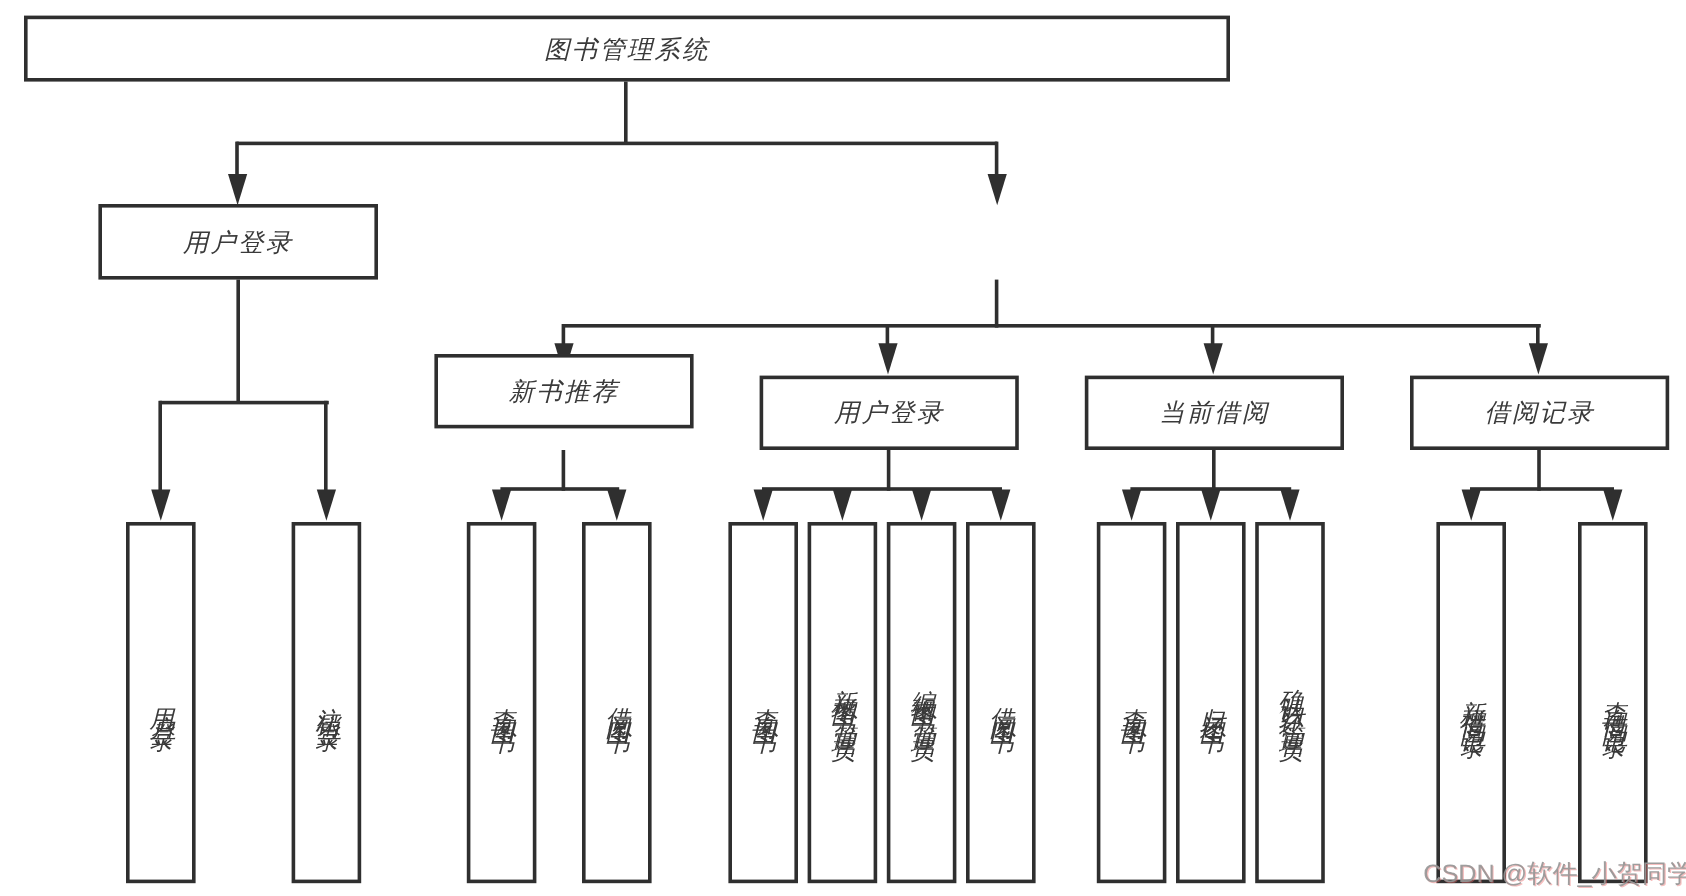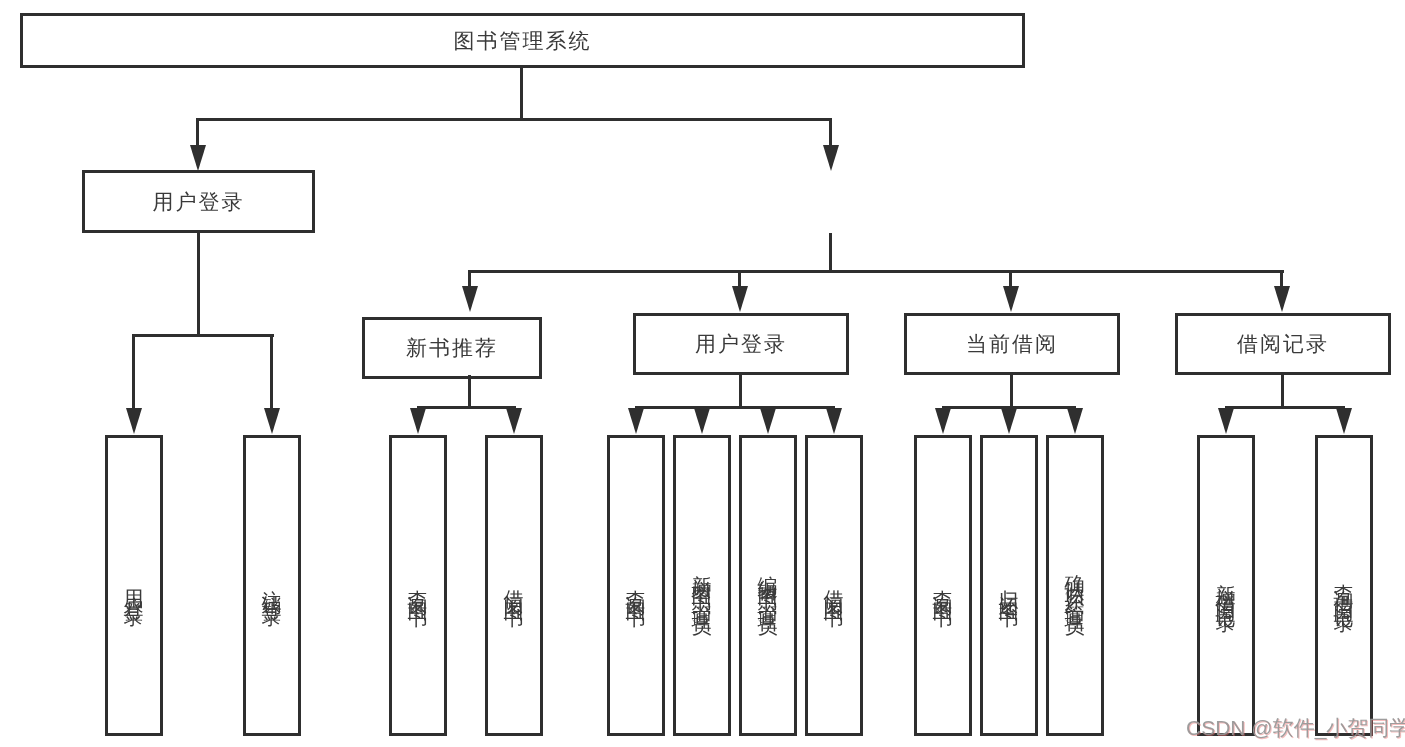--- a/index.html
+++ b/index.html
@@ -2,21 +2,21 @@
 <html><head>
 <meta charset="utf-8">
 <style>
   html,body{margin:0;padding:0;background:#ffffff;}
   .stage{
     position:relative;width:1405px;height:747px;background:#ffffff;overflow:hidden;
     font-family:"Liberation Sans", sans-serif;
   }
   .box{
     position:absolute;background:#ffffff;border:3px solid #2f2f2f;
-    display:flex;align-items:center;justify-content:center;box-sizing:border-box;
+    display:flex;align-items:center;justify-content:center;box-sizing:border-box;font-style:italic;
   }
   .h .lbl{
     font-size:21px;color:#3a3a3a;letter-spacing:2px;white-space:nowrap;
   }
   .v .lbl{
     writing-mode:vertical-rl;text-orientation:mixed;
     font-size:20px;color:#3a3a3a;letter-spacing:6px;line-height:1;
   }
   .vl{position:absolute;width:3px;background:#2f2f2f;}
   .hl{position:absolute;height:3px;background:#2f2f2f;}
@@ -62,21 +62,21 @@
   <div class="hl" style="left:469px;top:270px;width:815px"></div>
   <div class="vl" style="left:468px;top:270px;height:18px"></div>
   <div class="ar" style="left:462px;top:286px"></div>
   <div class="vl" style="left:738px;top:270px;height:18px"></div>
   <div class="ar" style="left:732px;top:286px"></div>
   <div class="vl" style="left:1009px;top:270px;height:18px"></div>
   <div class="ar" style="left:1003px;top:286px"></div>
   <div class="vl" style="left:1280px;top:270px;height:18px"></div>
   <div class="ar" style="left:1274px;top:286px"></div>
 
-  <div class="box h" style="left:362px;top:317px;width:180px;height:62px">
+  <div class="box h" style="left:362px;top:295px;width:216px;height:62px">
     <span class="lbl">新书推荐</span>
   </div>
   <div class="box h" style="left:633px;top:313px;width:216px;height:62px">
     <span class="lbl">用户登录</span>
   </div>
   <div class="box h" style="left:904px;top:313px;width:216px;height:62px">
     <span class="lbl">当前借阅</span>
   </div>
   <div class="box h" style="left:1175px;top:313px;width:216px;height:62px">
     <span class="lbl">借阅记录</span>

